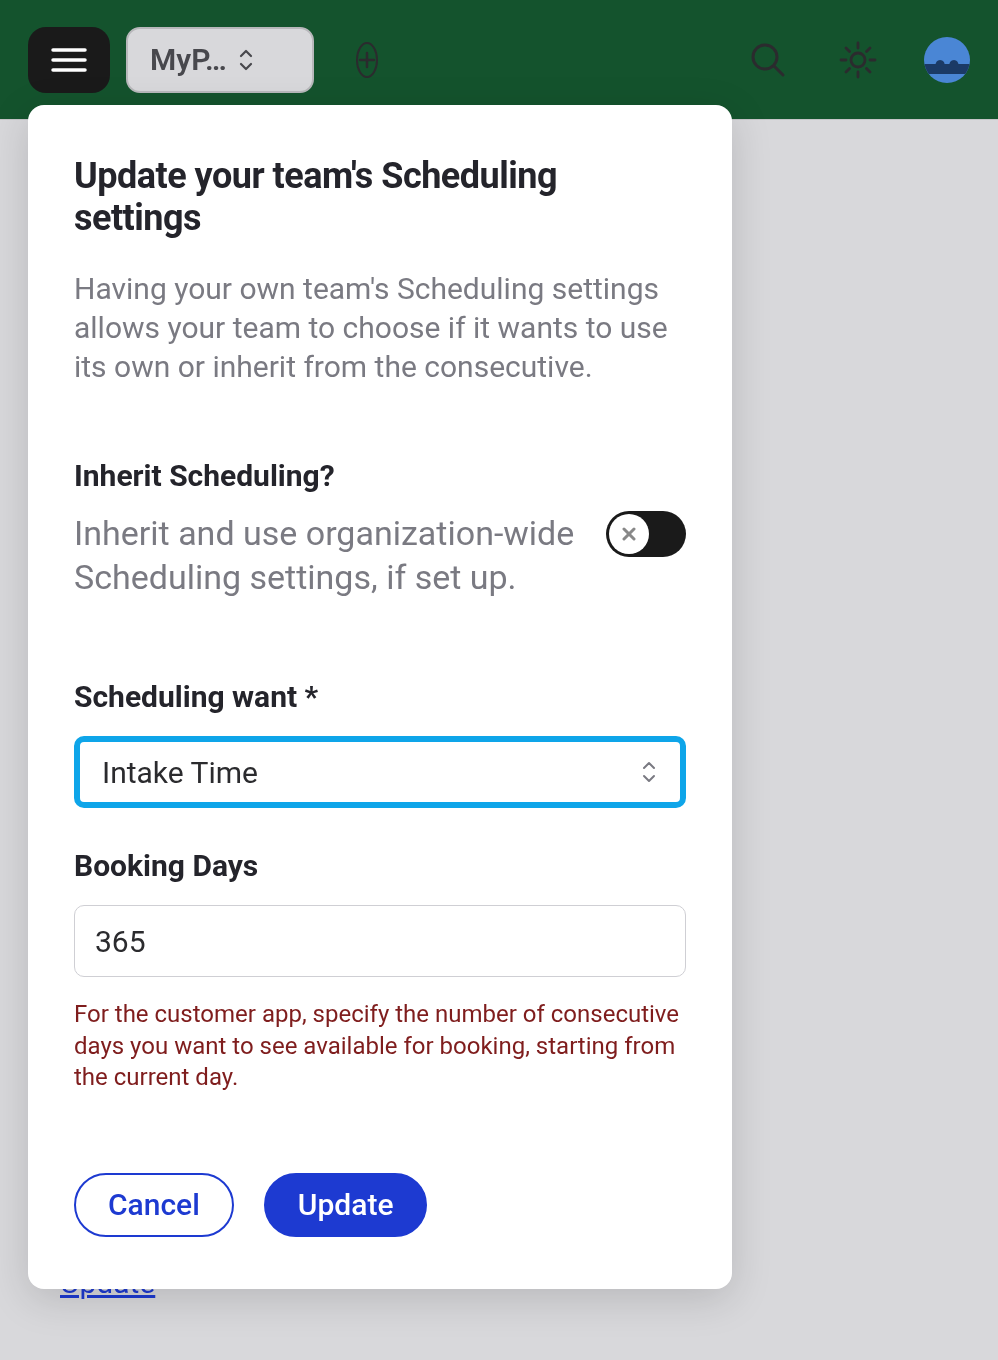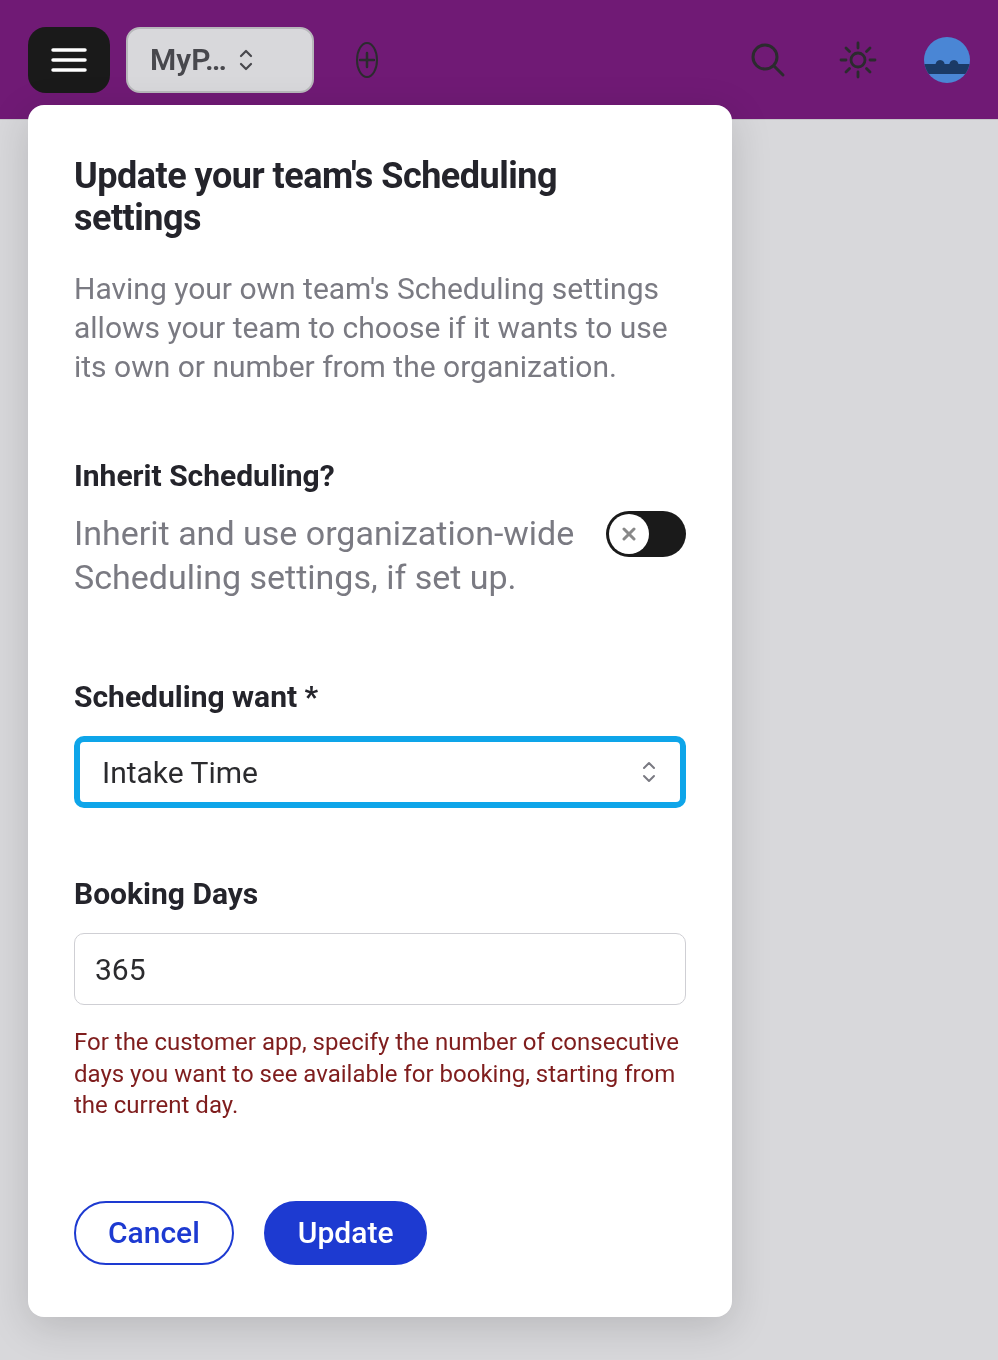--- a/index.html
+++ b/index.html
@@ -16,21 +16,21 @@
     position: relative;
   }
   
   
   .header {
     height: 120px;
     display: flex;
     align-items: center;
     padding: 0 28px;
     gap: 16px;
-    background: #701a75;
+    background: #14532d;
     border-bottom: 1px solid #c5c5c8;
   }
   
   .menu-button {
     width: 82px;
     height: 66px;
     background: #1a1a1a;
     border-radius: 18px;
     display: flex;
     align-items: center;
@@ -341,21 +341,21 @@
 <div class="backdrop-content">
   <div class="row">
     <span class="label">- Booking Days:</span>
     <span class="value">365</span>
   </div>
   <span class="link">Update</span>
 </div>
 
 <div class="modal">
   <h1>Update your team's Scheduling settings</h1>
-  <p class="desc">Having your own team's Scheduling settings allows your team to choose if it wants to use its own or number from the organization.</p>
+  <p class="desc">Having your own team's Scheduling settings allows your team to choose if it wants to use its own or inherit from the consecutive.</p>
 
   <div class="section">
     <h2>Inherit Scheduling?</h2>
     <div class="inherit-row">
       <p>Inherit and use organization-wide Scheduling settings, if set up.</p>
       <button class="toggle">
         <span class="knob">
           <svg width="14" height="14" viewBox="0 0 14 14">
             <line x1="2" y1="2" x2="12" y2="12" stroke="#888" stroke-width="3" stroke-linecap="round"></line>
             <line x1="12" y1="2" x2="2" y2="12" stroke="#888" stroke-width="3" stroke-linecap="round"></line>
@@ -369,21 +369,21 @@
     <label>Scheduling want *</label>
     <div class="select-field">
       <span>Intake Time</span>
       <svg class="chevrons-updown" viewBox="0 0 18 26">
         <polyline points="4,9 9,4 14,9" fill="none" stroke="#7a7a82" stroke-width="2" stroke-linecap="round" stroke-linejoin="round"></polyline>
         <polyline points="4,17 9,22 14,17" fill="none" stroke="#7a7a82" stroke-width="2" stroke-linecap="round" stroke-linejoin="round"></polyline>
       </svg>
     </div>
   </div>
 
-  <div class="form-group" style="margin-top:68px">
+  <div class="form-group" style="margin-top:40px">
     <label>Booking Days</label>
     <input type="text" class="text-field" value="365" style="">
     <p class="help-text">For the customer app, specify the number of consecutive days you want to see available for booking, starting from the current day.</p>
   </div>
 
   <div class="modal-footer">
     <button class="btn btn-secondary">Cancel</button>
     <button class="btn btn-primary">Update</button>
   </div>
 </div>

